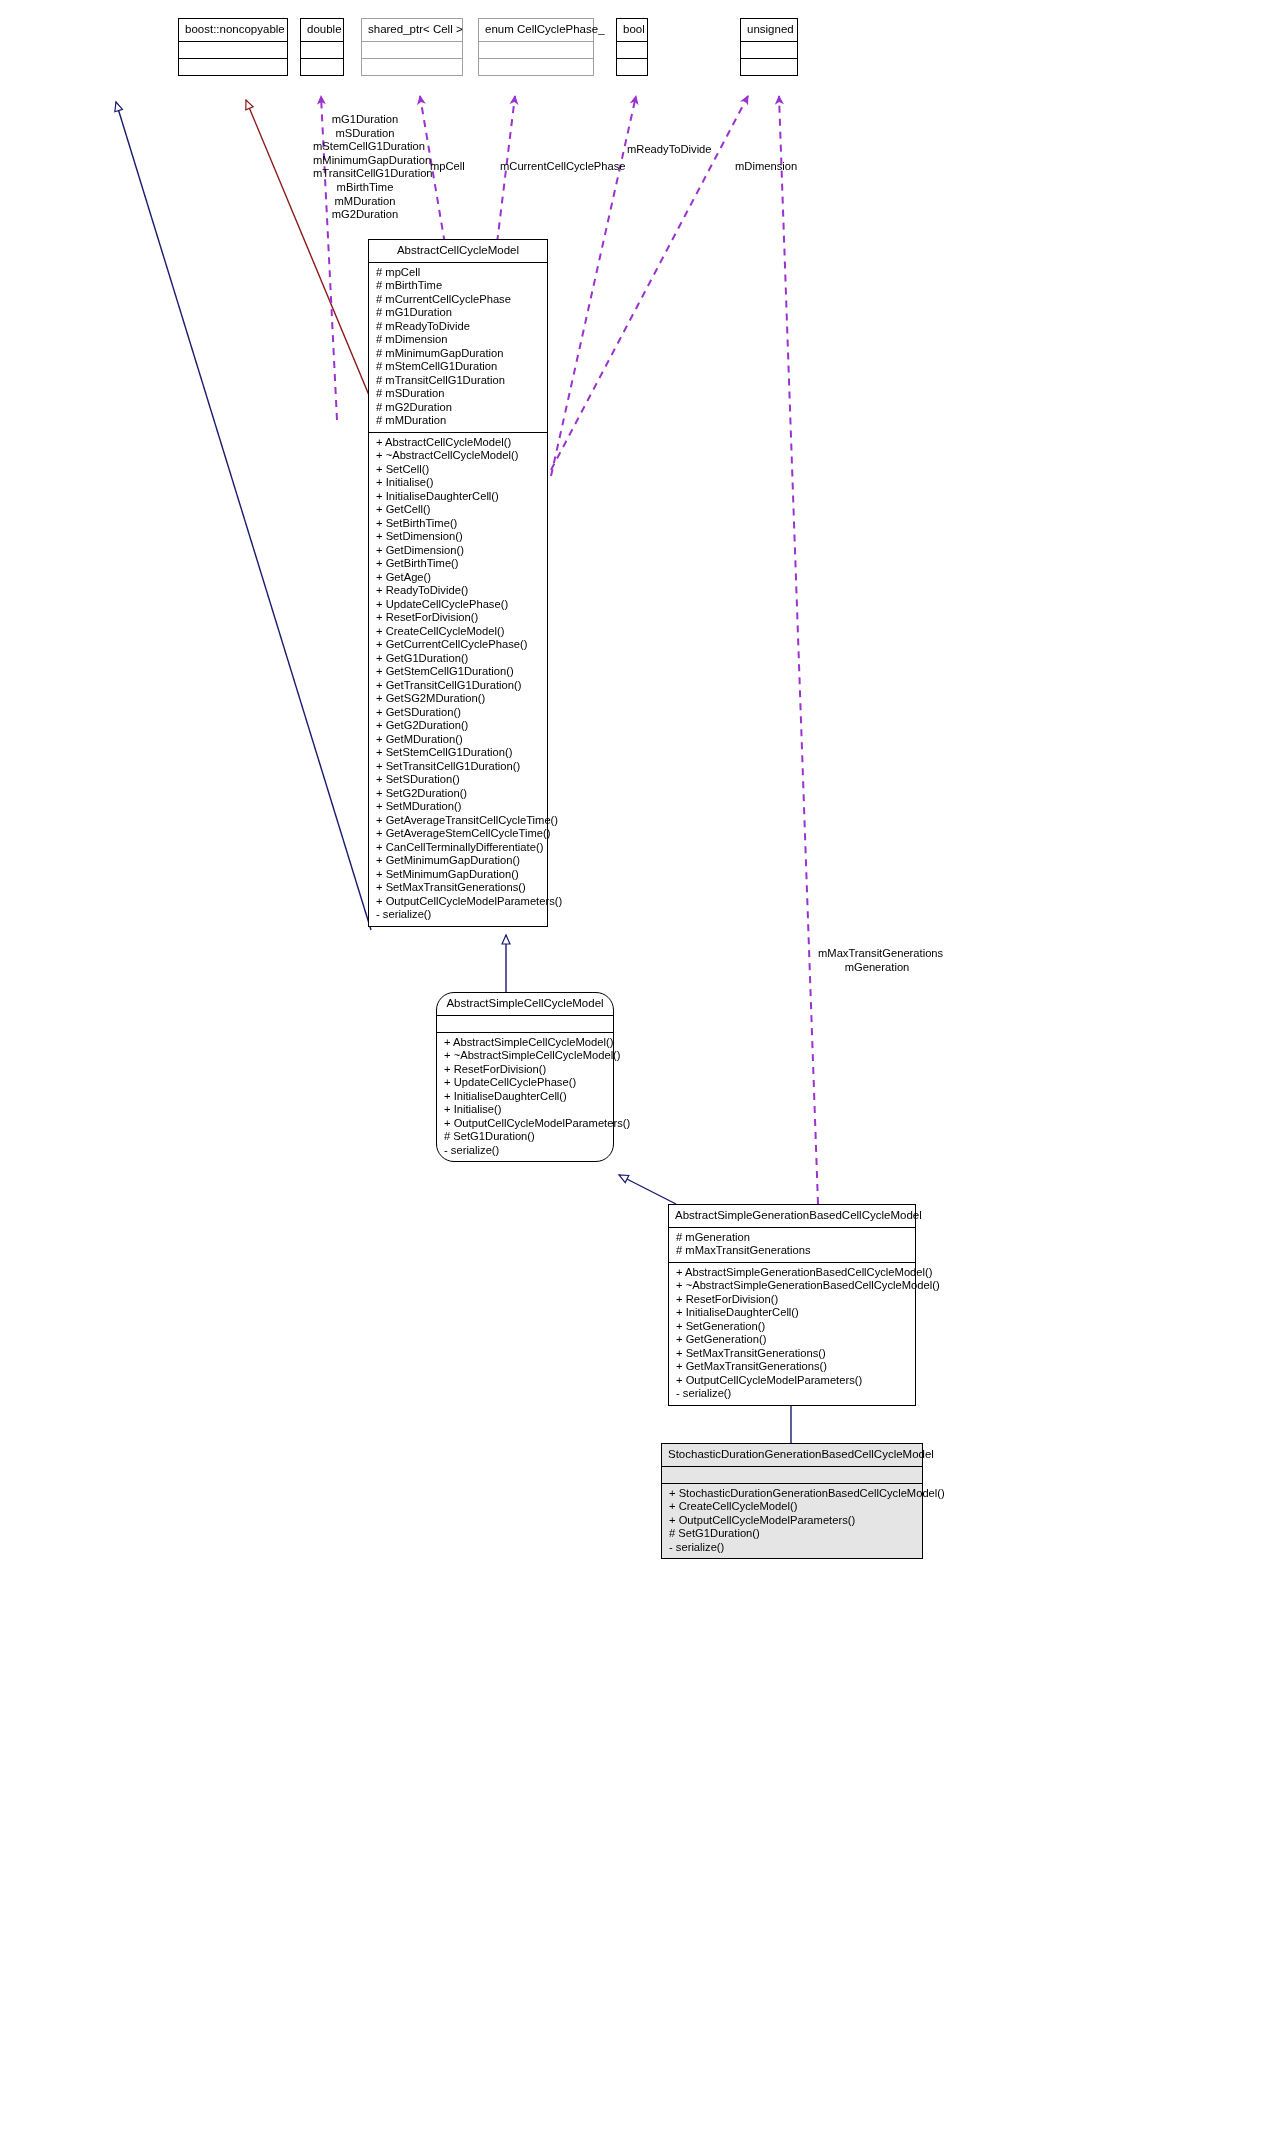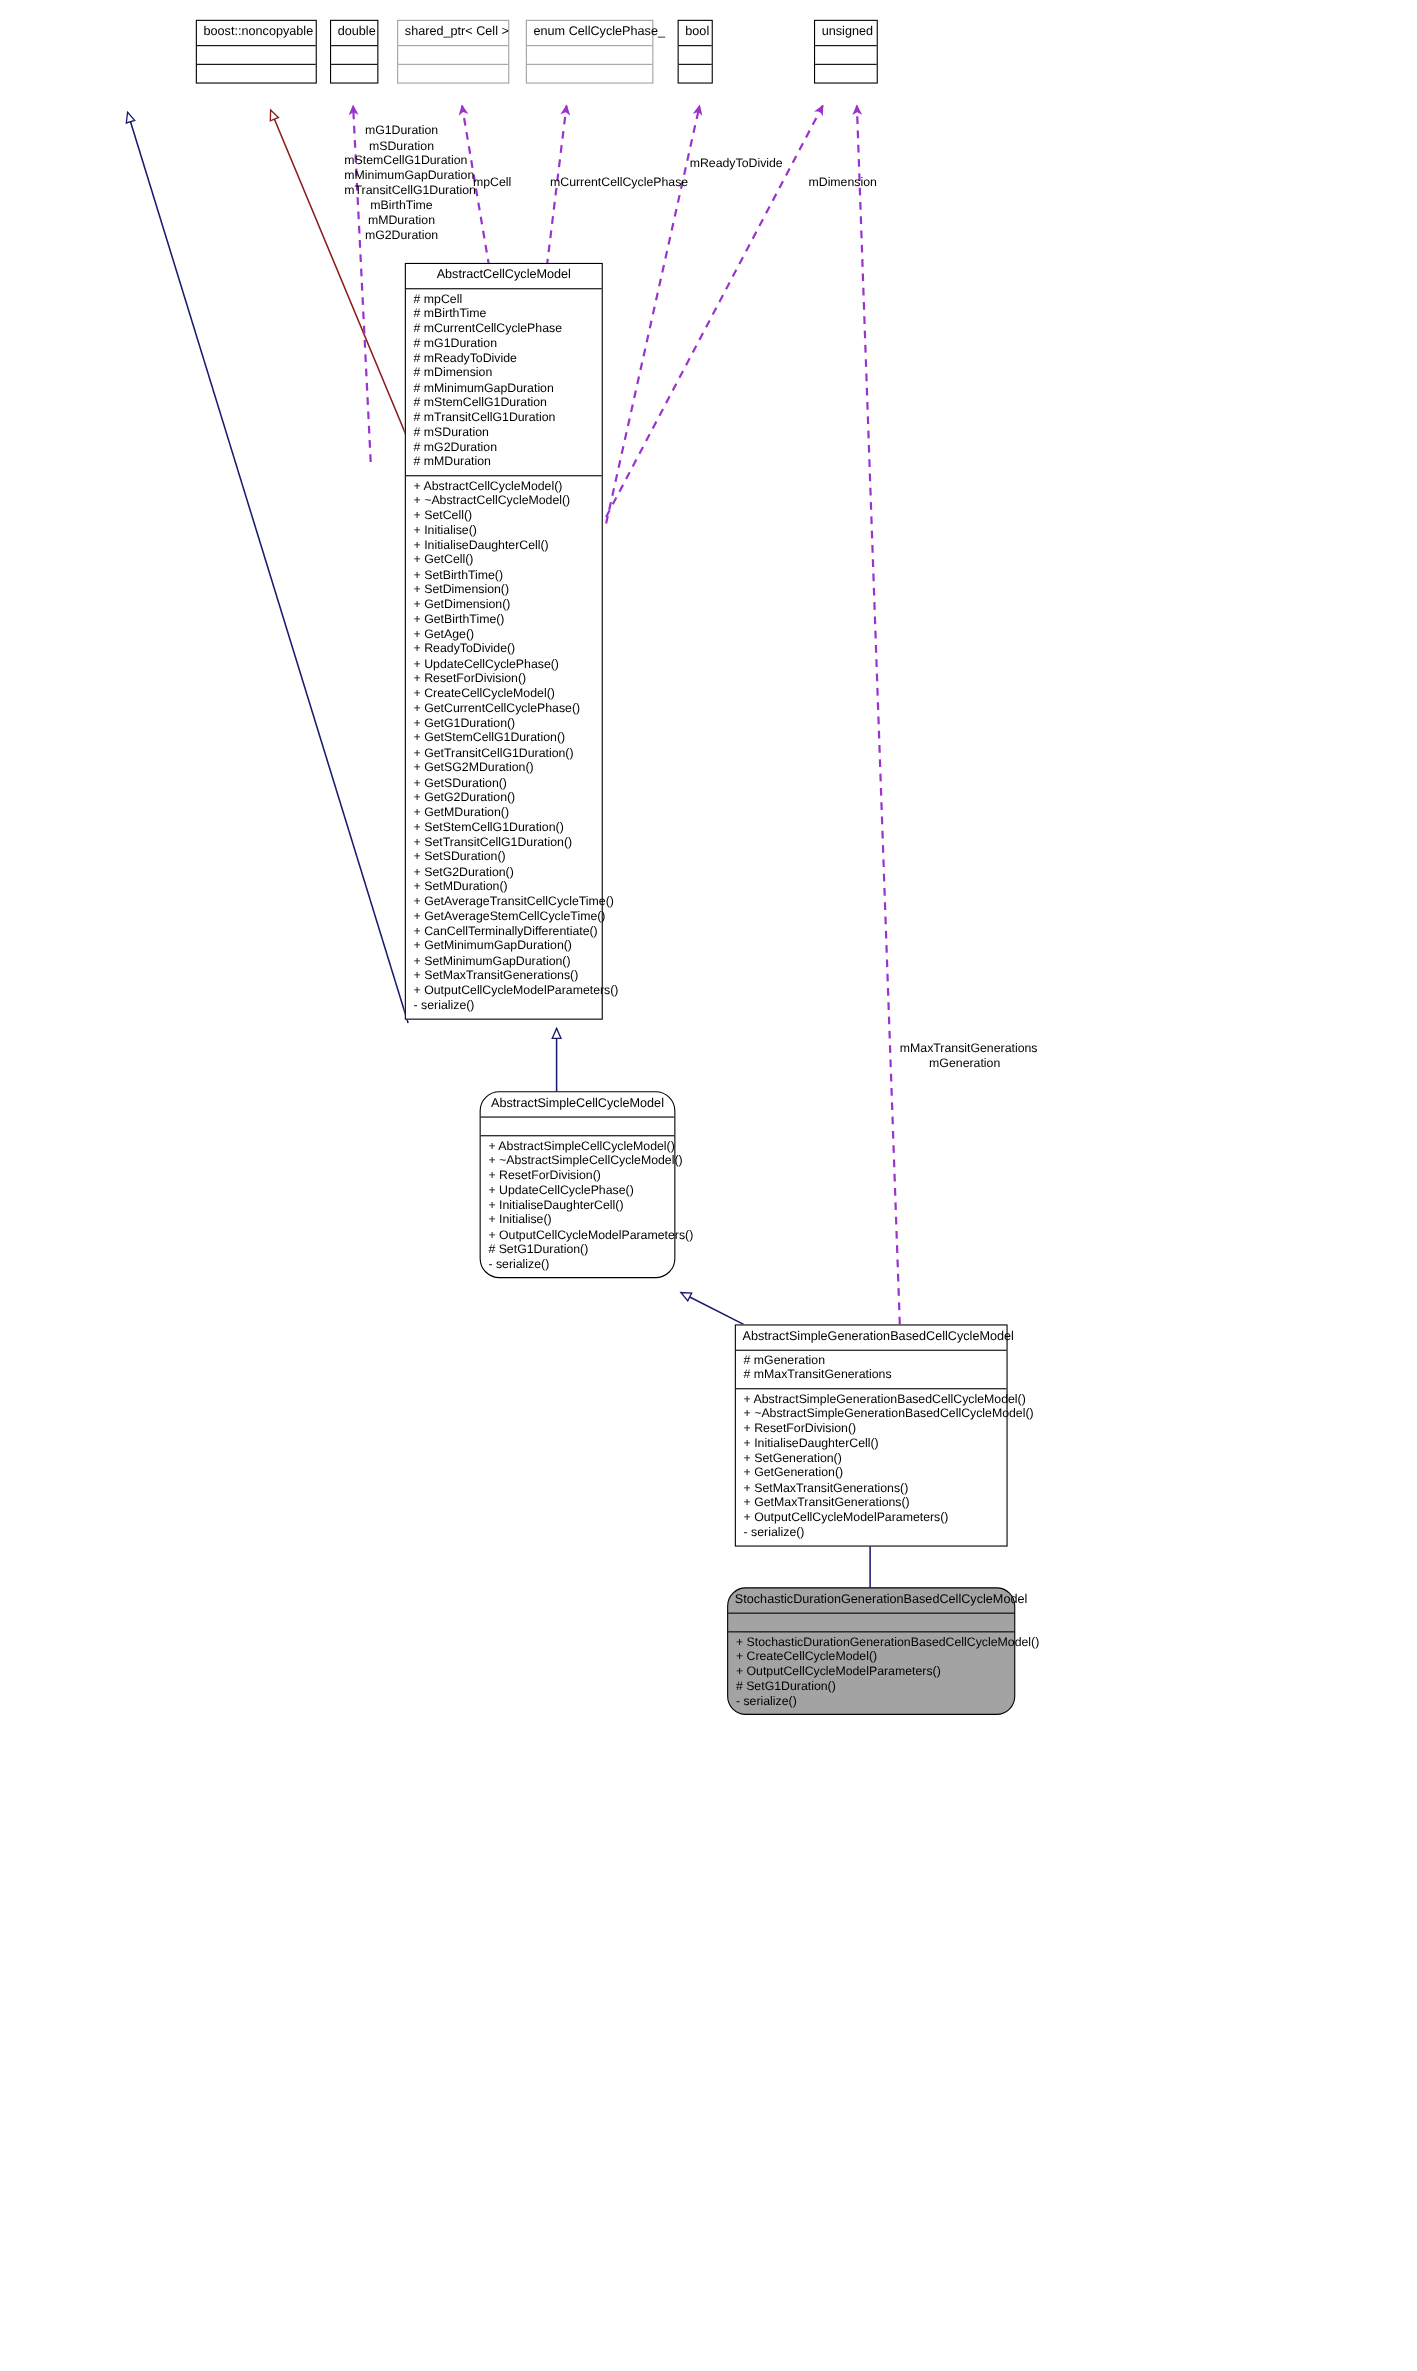--- a/index.html
+++ b/index.html
@@ -27,21 +27,21 @@
     height: 2155px;
     pointer-events: none;
   }
   .node {
     position: absolute;
     box-sizing: border-box;
     background: #ffffff;
     border: 1px solid #000000;
   }
   .node.thin { border: 1px solid #a0a0a0; }
-  .node.filled { background: #a3a3a3; border-radius: 17px; }
+  .node.filled { background: #e5e5e5; }
   .node .title {
     text-align: center;
     font-size: 11.5px;
     color: #000;
     line-height: 1.35;
     padding: 3px 6px;
     box-sizing: border-box;
     white-space: nowrap;
   }
   .node .sep {

